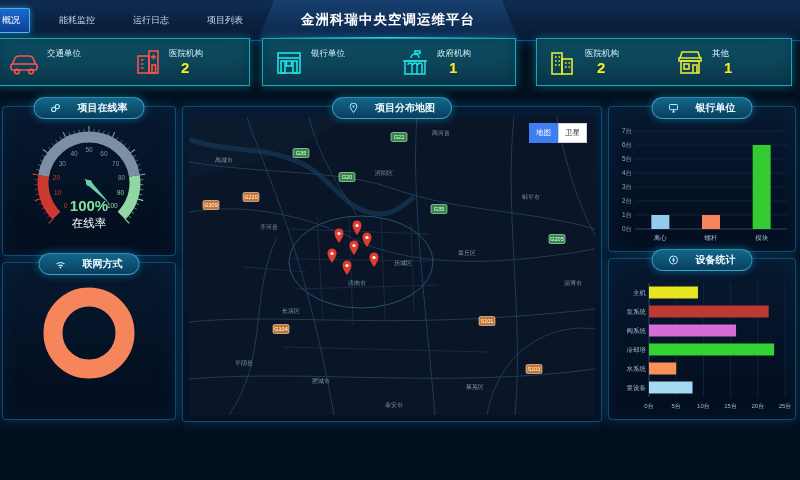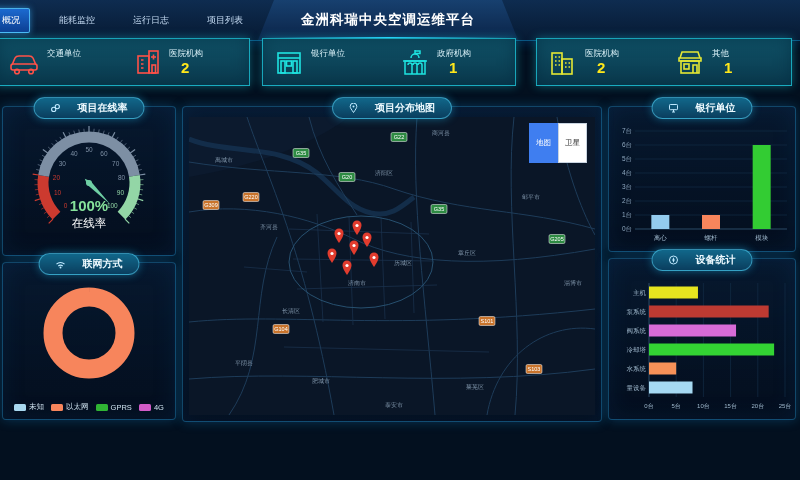--- a/index.html
+++ b/index.html
@@ -68,21 +68,21 @@
   .legend{position:absolute;bottom:7px;left:0;width:100%;display:flex;justify-content:center;
     gap:7px;font-size:7.5px;color:#cfe2ef;}
   .lg-item{display:flex;align-items:center;gap:3px;white-space:nowrap;}
   .lg-item i{width:12px;height:7px;border-radius:1.5px;display:inline-block;}
 
   .chart-svg{position:absolute;left:0;top:14px;}
 
   
   .map-box{position:absolute;left:6px;right:6px;top:10px;bottom:6px;background:#0a1627;overflow:hidden;}
   .map-controls{position:absolute;top:6px;right:8px;display:flex;z-index:4;}
-  .map-btn{font-size:7.5px;padding:14px 6px;color:#333;background:#fff;border:1px solid #c9d4e0;}
+  .map-btn{font-size:7.5px;padding:4px 6px;color:#333;background:#fff;border:1px solid #c9d4e0;}
   .map-btn.active{background:#3f7ef0;color:#fff;border-color:#3f7ef0;}
 </style>
 </head>
 <body>
 
 <div class="topbar">
   <div class="nav-tabs">
       <div class="tab active">概况</div>
       <div class="tab">能耗监控</div>
       <div class="tab">运行日志</div>
@@ -297,26 +297,20 @@
             <path d="M2.8,7 A3.1 3.1 0 0 1 7.2,7"></path>
           </g>
           <circle cx="5" cy="8.6" r="1" fill="#bfe9ff"></circle>
         </svg>
     </span>
     <span>联网方式</span>
   </div>
   <svg id="donutSvg" class="donut-svg" width="170" height="108" viewBox="0 0 170 108">
       <circle cx="85" cy="52" r="36" fill="none" stroke="#f7855c" stroke-width="19" stroke-dasharray="226.1946710584651 0" stroke-dashoffset="56.548667764616276"></circle>
     </svg>
-  <div class="legend">
-      <span class="lg-item"><i style="background:#a8d8f0"></i>未知</span>
-      <span class="lg-item"><i style="background:#f7855c"></i>以太网</span>
-      <span class="lg-item"><i style="background:#30b434"></i>GPRS</span>
-      <span class="lg-item"><i style="background:#d25cc8"></i>4G</span>
-    </div>
 </div>
 
 <div class="panel" id="panel-map">
   <div class="panel-header">
     <span class="ph-icon">
       <svg width="9" height="10" viewBox="0 0 9 10">
           <path d="M4.5,9.5 C2.5,6.5 1.2,5 1.2,3.4 A3.3 3.3 0 1 1 7.8,3.4 C7.8,5 6.5,6.5 4.5,9.5 Z" fill="none" stroke="#bfe9ff" stroke-width="1"></path>
           <circle cx="4.5" cy="3.4" r="1" fill="#bfe9ff"></circle>
         </svg>
     </span>

